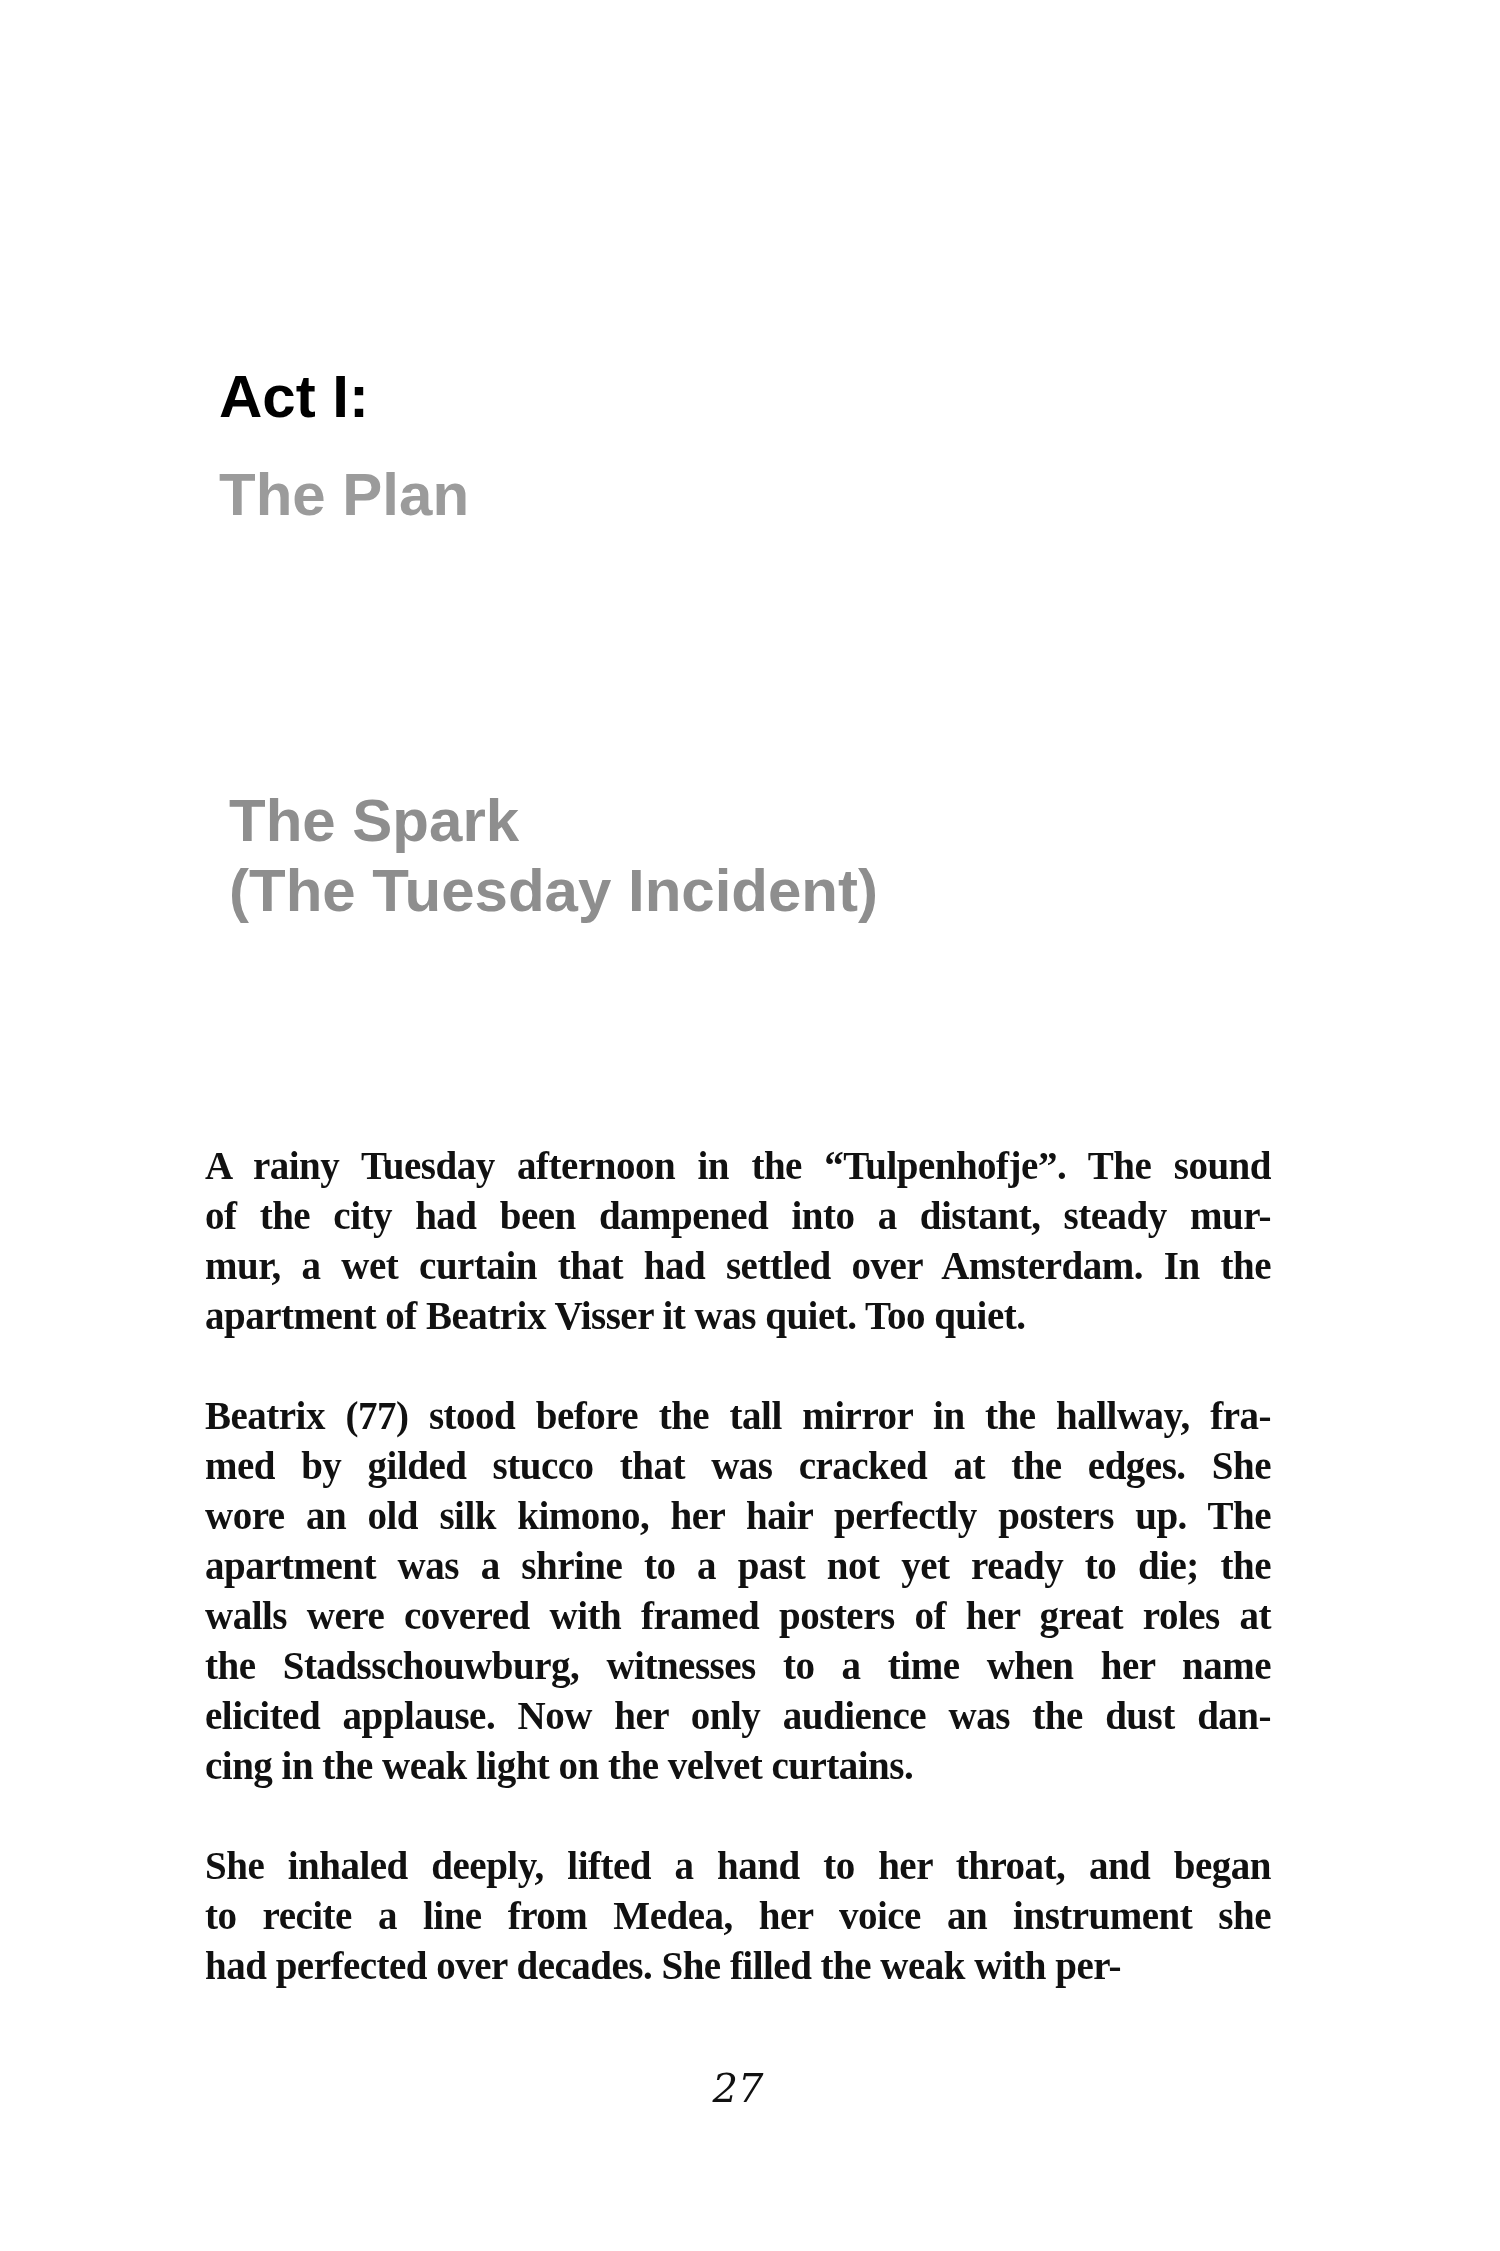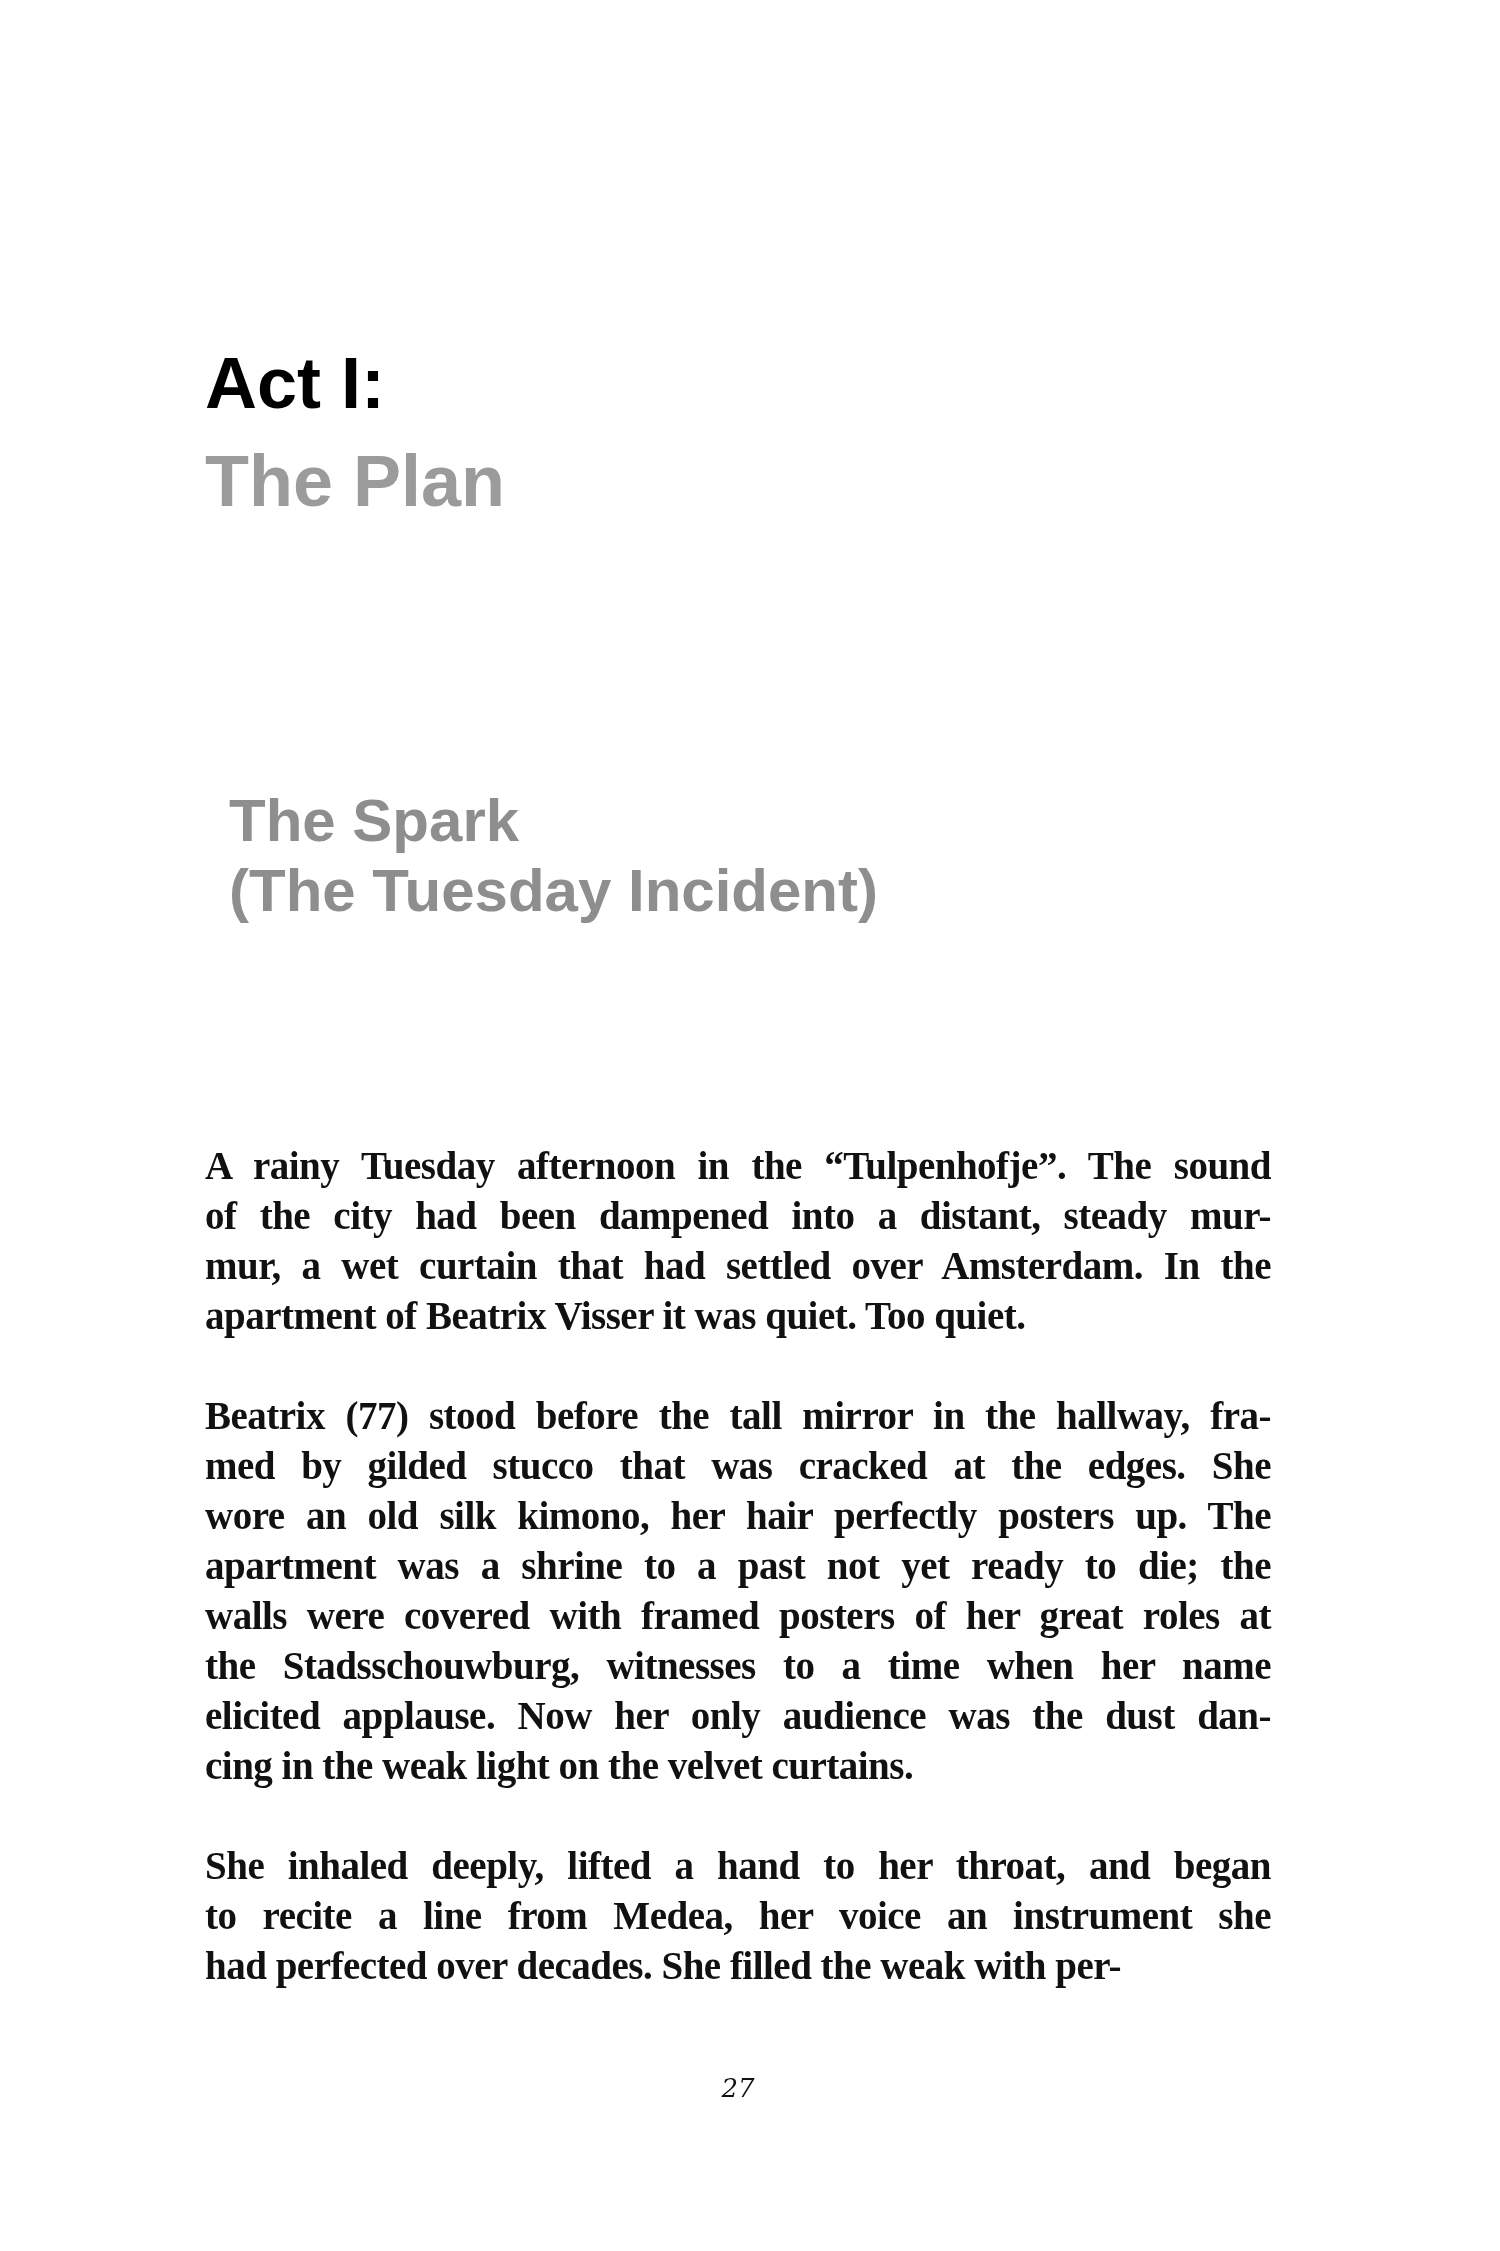--- a/index.html
+++ b/index.html
@@ -15,24 +15,24 @@
     background: var(--page-bg, #ffffff);
     overflow: hidden;
     font-family: "Liberation Serif", serif;
   }
   .chapter-heading {
     position: absolute;
     left: 205px;
     top: 334px;
     font-family: "Liberation Sans", sans-serif;
     font-weight: bold;
-    font-size: 72px;
+    font-size: 60px;
     line-height: 98px;
     letter-spacing: 0px;
-    margin: 0;
+    margin: 14px;
   }
   .chapter-heading .act-label { display: block; color: var(--act-label-color, #000000); }
   .chapter-heading .act-title { display: block; color: var(--act-title-color, #9b9b9b); }
   .section-heading {
     position: absolute;
     left: 205px;
     top: 786px;
     font-family: "Liberation Sans", sans-serif;
     font-weight: bold;
     font-size: 60px;
@@ -67,21 +67,21 @@
     text-align-last: left;
   }
   .page-footer {
     position: absolute;
     left: 205px;
     top: 2068px;
     width: 1066px;
     text-align: center;
     font-family: "DejaVu Serif", serif;
     font-style: italic;
-    font-size: 26px;
+    font-size: 40px;
     line-height: 40px;
     color: var(--text-color, #111111);
   }
 </style>
 </head>
 <body>
 
 <div class="sheet">
 
   <h1 class="chapter-heading">

